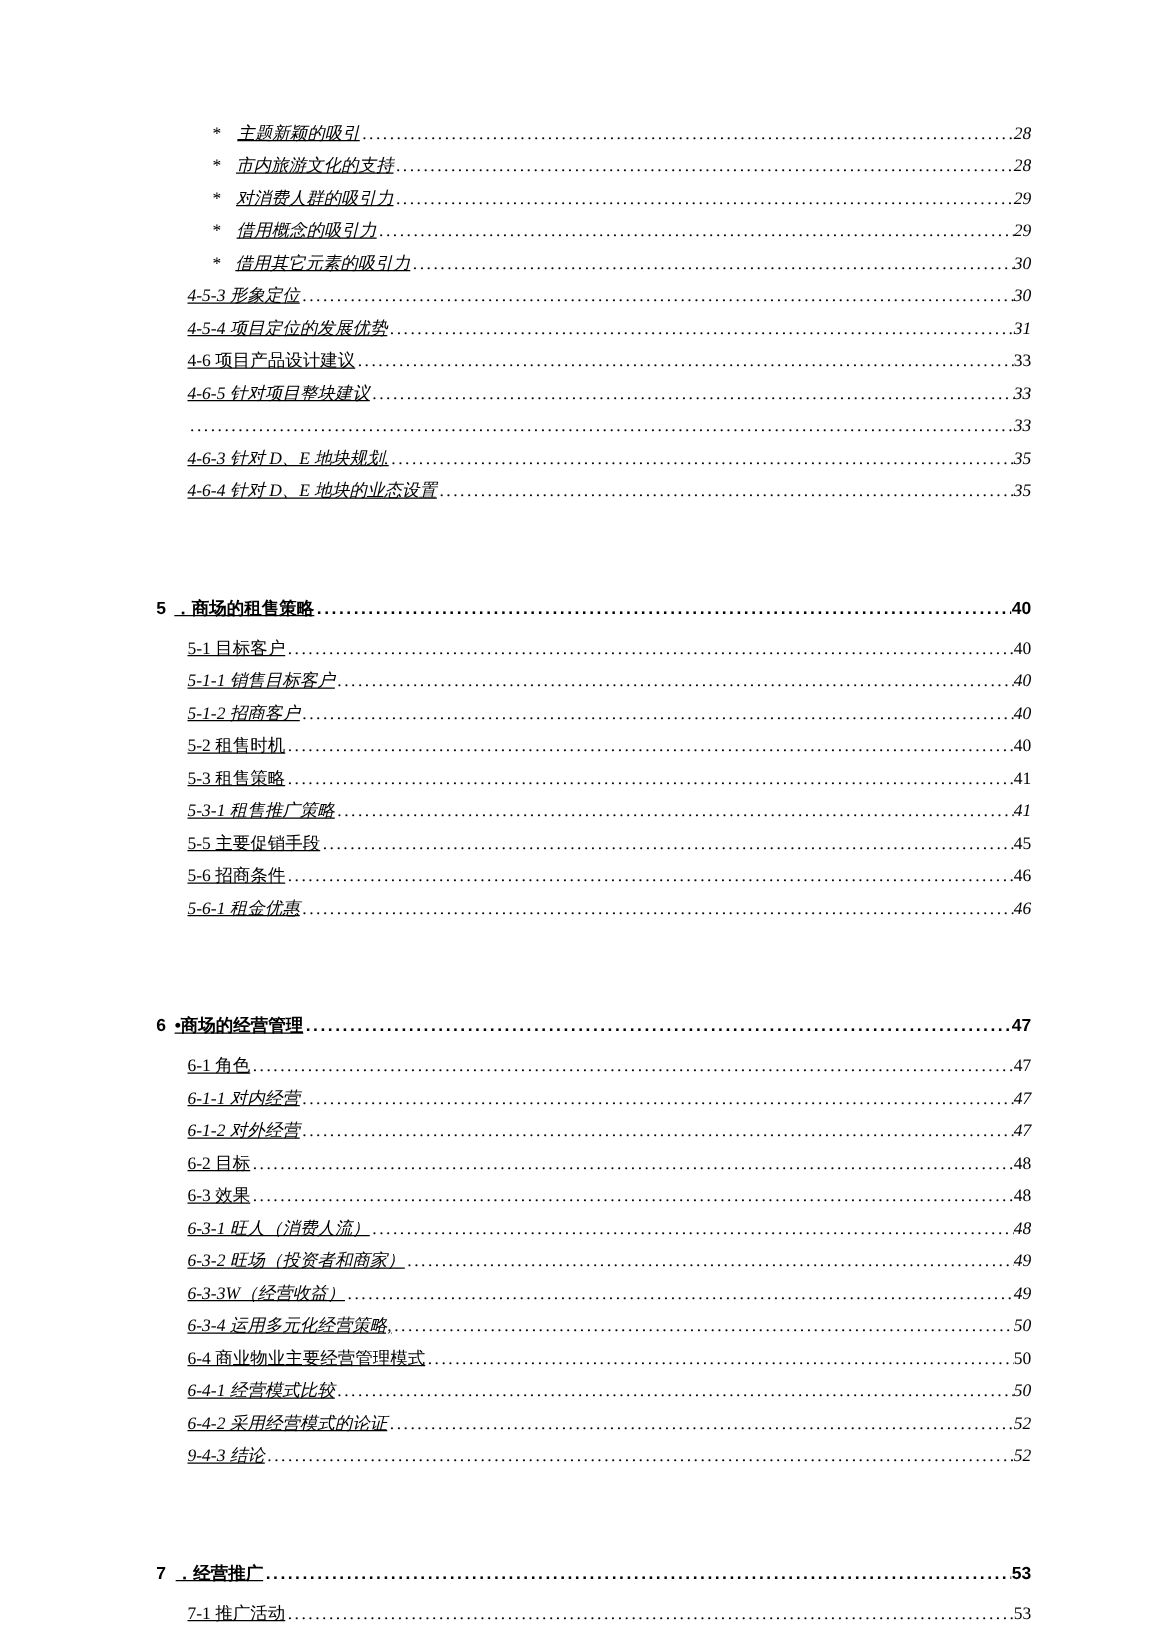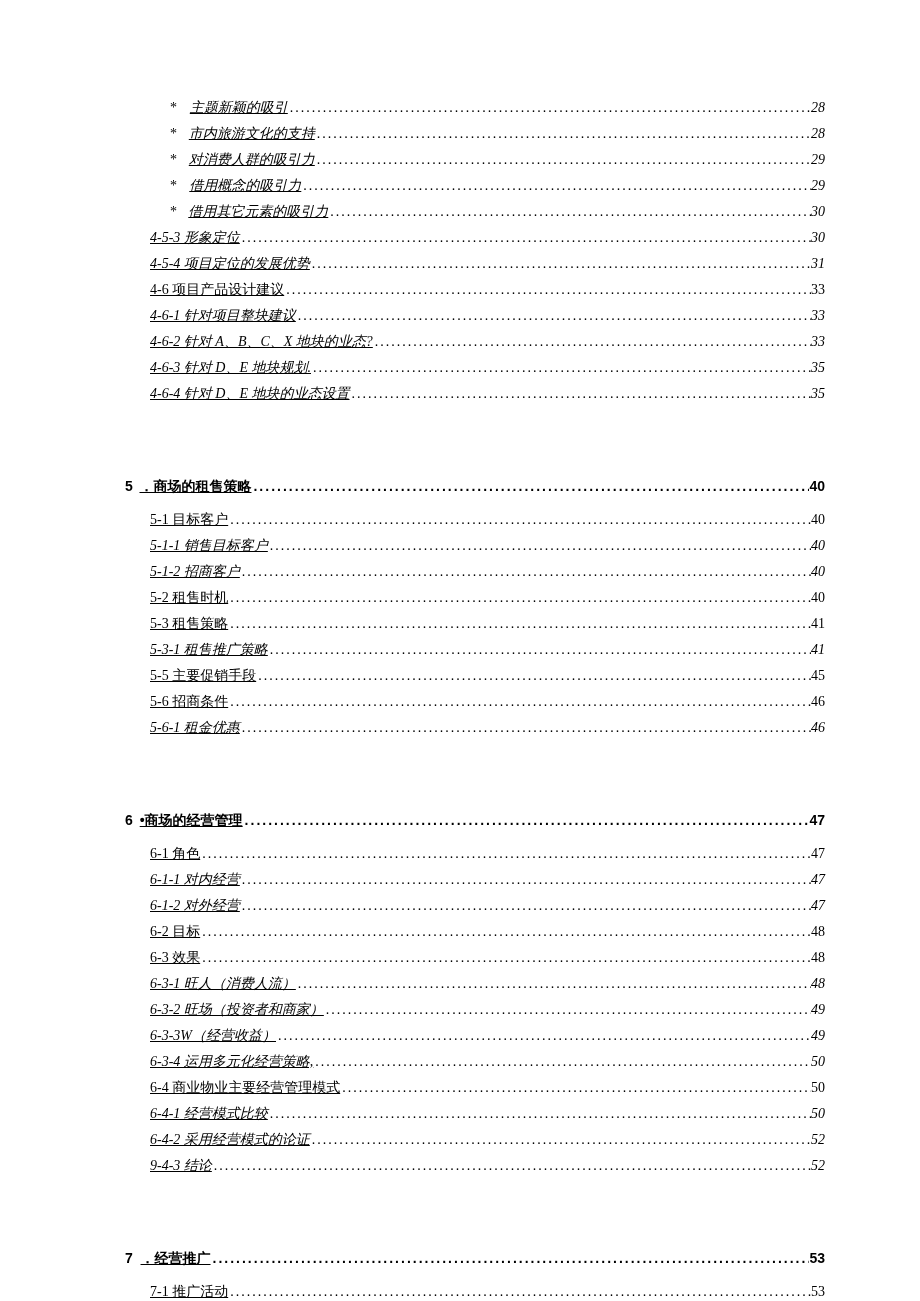--- a/index.html
+++ b/index.html
@@ -106,27 +106,26 @@
       <span class="dots"></span>
       <span class="page">31</span>
     </div>
     <div class="row level-2">
       <span class="label">4-6 项目产品设计建议</span>
       <span> </span>
       <span class="dots"></span>
       <span class="page">33</span>
     </div>
     <div class="row level-3">
-      <span class="label">4-6-1 针对项目整块建议</span>
+      <span class="label">4-6-5 针对项目整块建议</span>
       <span> </span>
       <span class="dots"></span>
       <span class="page">33</span>
     </div>
     <div class="row level-3">
-      <span class="label">4-6-2 针对 A、B、C、X 地块的业态?</span>
       <span> </span>
       <span class="dots"></span>
       <span class="page">33</span>
     </div>
     <div class="row level-3">
       <span class="label">4-6-3 针对 D、E 地块规划.</span>
       <span> </span>
       <span class="dots"></span>
       <span class="page">35</span>
     </div>

